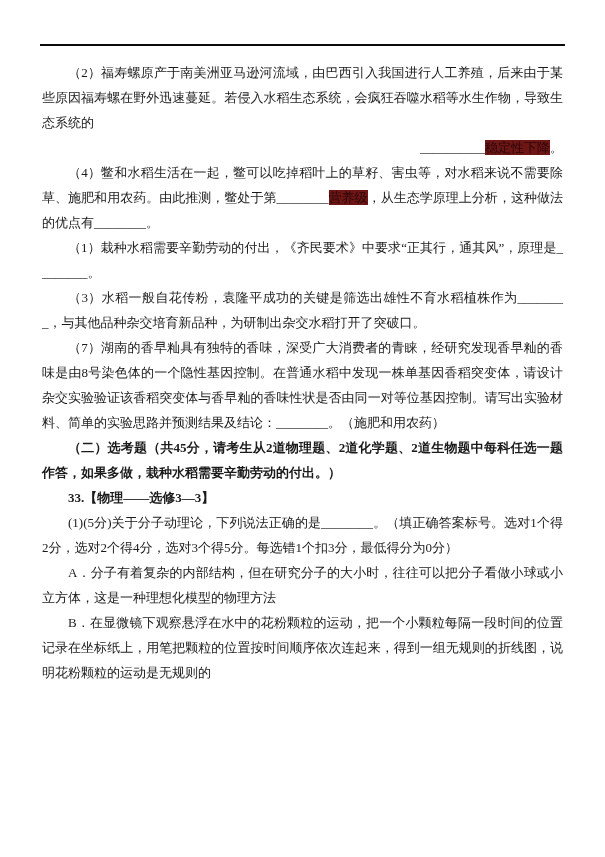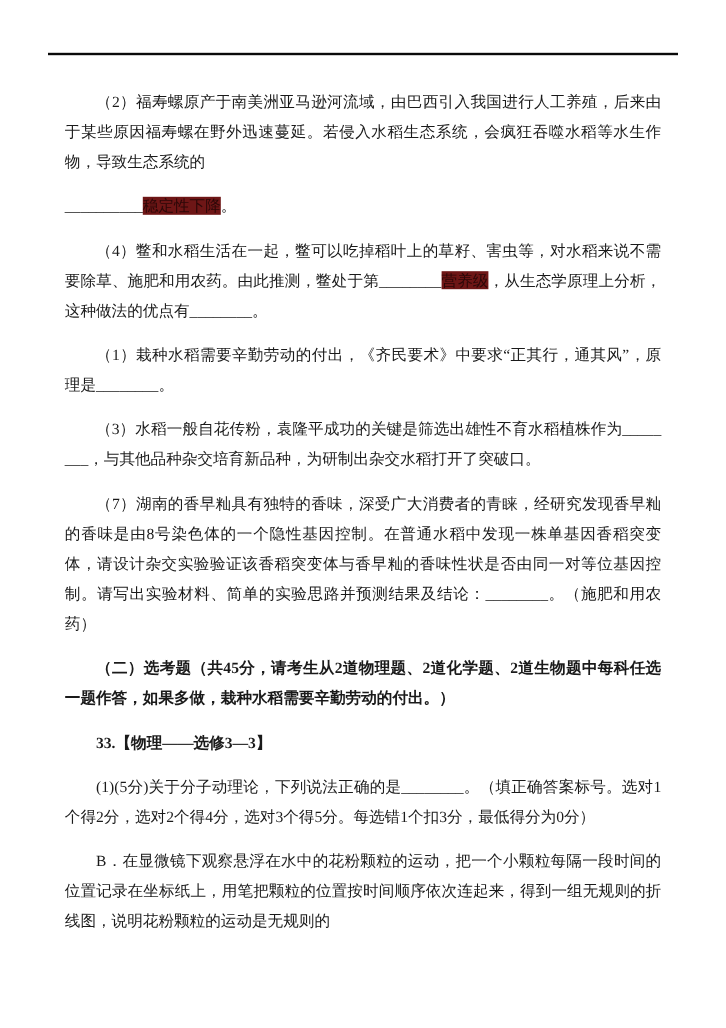--- a/index.html
+++ b/index.html
@@ -24,27 +24,27 @@
     margin: 44px 40px 0 40px;
     border-top: 2px solid #0a0a0a;
     height: 0;
   }
   .content {
     padding: 14px 42px 0 42px;
     font-size: 13px;
     line-height: 25px;
   }
   p.para {
-    margin: 12px;
+    margin: 0;
     text-align: justify;
     text-indent: 2em;
     word-break: break-all;
   }
   p.para.center {
-    text-align: left;
+    text-align: right;
     text-indent: 0;
   }
   p.para.bold {
     font-weight: 700;
   }
   .blank {
     letter-spacing: 0;
   }
   .hl {
     background: #6e1616;
@@ -71,17 +71,18 @@
     <p class="para"><span>（3）水稻一般自花传粉，袁隆平成功的关键是筛选出雄性不育水稻植株作为</span><span class="blank">________</span><span>，与其他品种杂交培育新品种，为研制出杂交水稻打开了突破口。</span></p>
 
     <p class="para"><span>（7）湖南的香早籼具有独特的香味，深受广大消费者的青睐，经研究发现香早籼的香味是由8号染色体的一个隐性基因控制。在普通水稻中发现一株单基因香稻突变体，请设计杂交实验验证该香稻突变体与香早籼的香味性状是否由同一对等位基因控制。请写出实验材料、简单的实验思路并预测结果及结论：</span><span class="blank">________</span><span>。（施肥和用农药）</span></p>
 
     <p class="para bold"><span>（二）选考题（共45分，请考生从2道物理题、2道化学题、2道生物题中每科任选一题作答，如果多做，栽种水稻需要辛勤劳动的付出。）</span></p>
 
     <p class="para bold"><span>33.【物理——选修3—3】</span></p>
 
     <p class="para"><span>(1)(5分)关于分子动理论，下列说法正确的是</span><span class="blank">________</span><span>。（填正确答案标号。选对1个得2分，选对2个得4分，选对3个得5分。每选错1个扣3分，最低得分为0分）</span></p>
 
+    <p class="para"><span>A．分子有着复杂的内部结构，但在研究分子的大小时，往往可以把分子看做小球或小立方体，这是一种理想化模型的物理方法</span></p>
 
     <p class="para"><span>B．在显微镜下观察悬浮在水中的花粉颗粒的运动，把一个小颗粒每隔一段时间的位置记录在坐标纸上，用笔把颗粒的位置按时间顺序依次连起来，得到一组无规则的折线图，说明花粉颗粒的运动是无规则的</span></p>
 
   </div>
 </div>
 
 </body></html>

